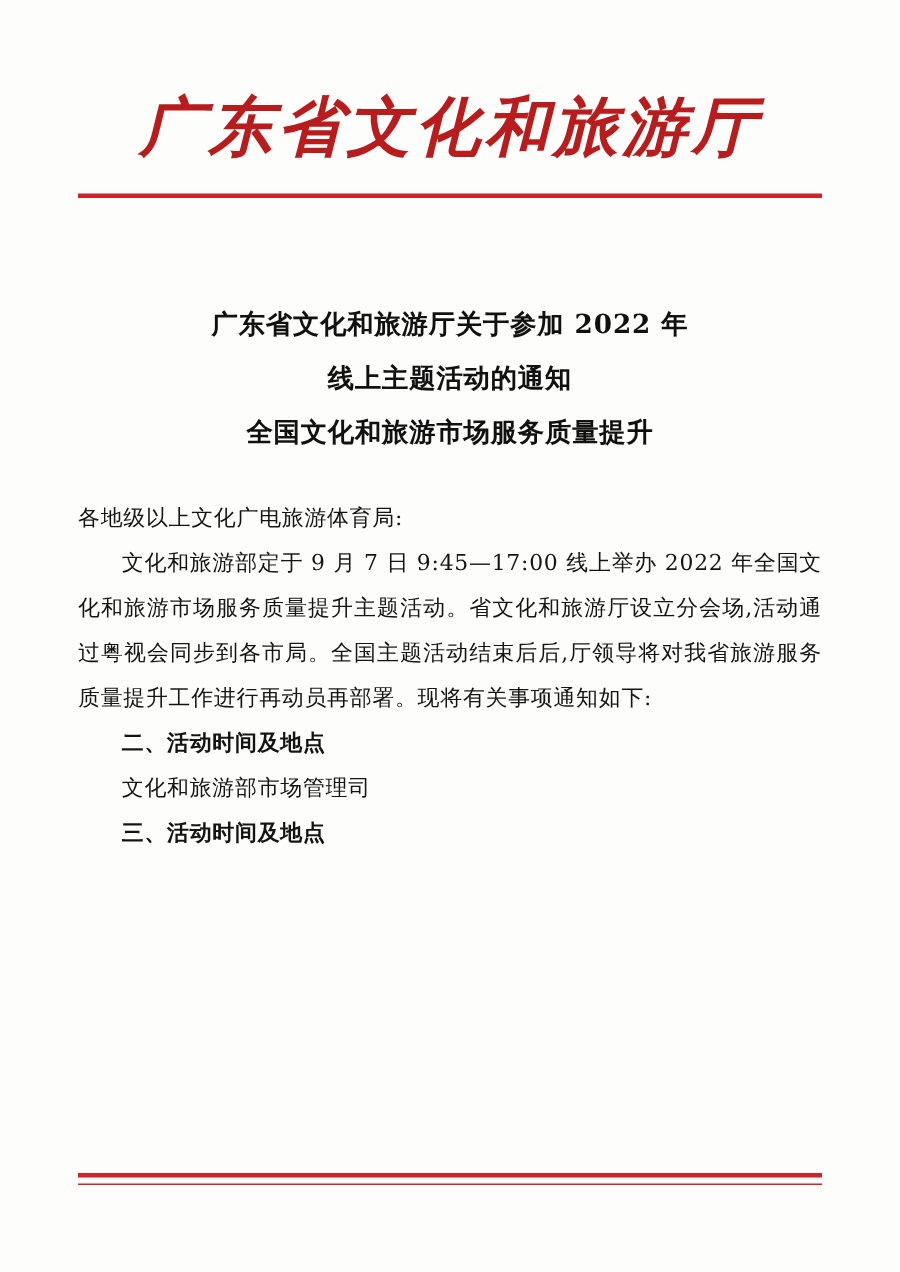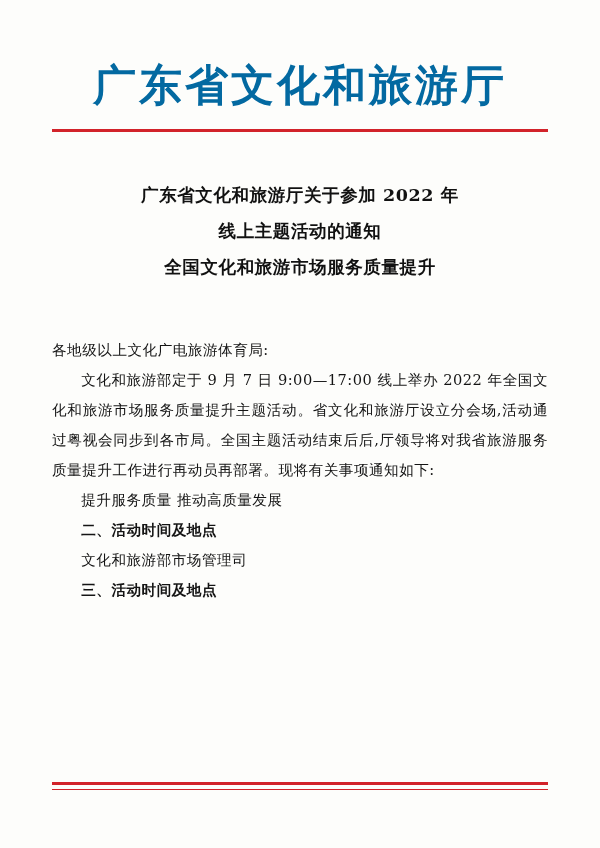--- a/index.html
+++ b/index.html
@@ -24,43 +24,44 @@
   }
   .masthead {
     padding-top: 62px;
     text-align: center;
   }
   .masthead-title {
     font-family: "DejaVu Serif", "Liberation Serif", serif;
     font-weight: 700;
     font-size: 43px;
     letter-spacing: 3px;
-    color: #0369a1;
+    color: #b91c1c;
     line-height: 1.1;
     white-space: nowrap;
+    font-style: italic;
   }
   .masthead-rule {
     margin-top: 20px;
     height: 3px;
     background: #d2232a;
   }
   .doc-title {
-    margin-top: 46px;
+    margin-top: 68px;
     text-align: center;
     font-weight: 700;
     font-size: 17.5px;
     line-height: 2.05;
     letter-spacing: 0.6px;
     color: #111;
   }
   .doc-title div {
     white-space: nowrap;
   }
   .body-block {
-    margin-top: 49px;
+    margin-top: 23px;
     font-size: 14.6px;
     line-height: 2.06;
     letter-spacing: 0.5px;
     color: #141414;
   }
   .salutation {
     text-align: left;
   }
   .para {
     text-indent: 2em;
@@ -101,23 +102,22 @@
   </div>
 
   <div class="doc-title">
     <div>广东省文化和旅游厅关于参加 2022 年</div>
     <div>线上主题活动的通知</div>
     <div>全国文化和旅游市场服务质量提升</div>
   </div>
 
   <div class="body-block">
     <div class="salutation">各地级以上文化广电旅游体育局:</div>
-    <div class="para">文化和旅游部定于 9 月 7 日 9:00—17:00 线上举办 2022 年全国文化和旅游市场服务质量提升主题活动。省文化和旅游厅设立分会场,活动通过粤视会同步到各市局。全国主题活动结束后后,厅领导将对我省旅游服务质量提升工作进行再动员再部署。现将有关事项通知如下:</div>
+    <div class="para">文化和旅游部定于 9 月 7 日 9:45—17:00 线上举办 2022 年全国文化和旅游市场服务质量提升主题活动。省文化和旅游厅设立分会场,活动通过粤视会同步到各市局。全国主题活动结束后后,厅领导将对我省旅游服务质量提升工作进行再动员再部署。现将有关事项通知如下:</div>
 
-    <div class="sub-line">提升服务质量  推动高质量发展</div>
 
     <div class="section-heading">二、活动时间及地点</div>
     <div class="sub-line">文化和旅游部市场管理司</div>
 
     <div class="section-heading">三、活动时间及地点</div>
   </div>
 
   <div class="bottom-rules">
     <div class="bottom-rule-thick"></div>
     <div class="bottom-rule-thin"></div>

